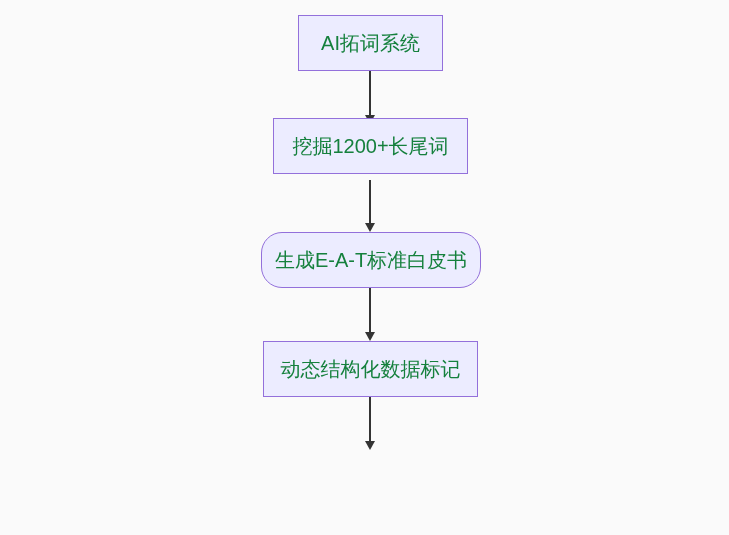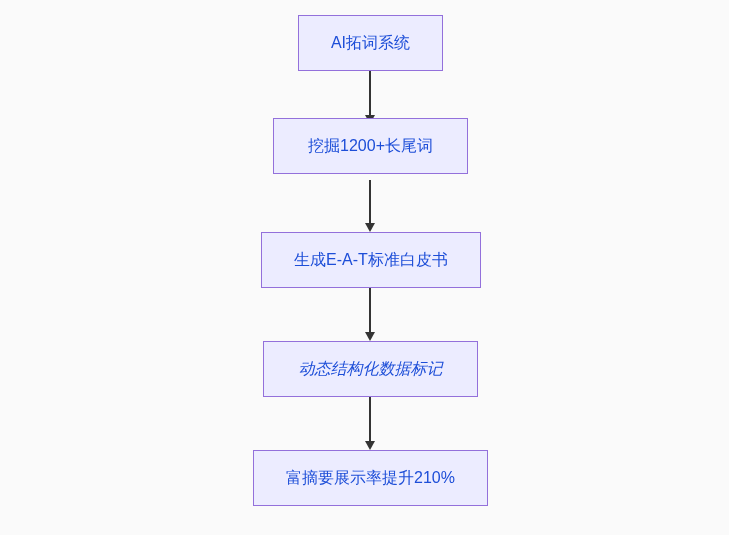--- a/index.html
+++ b/index.html
@@ -22,22 +22,22 @@
     position: absolute;
     height: 56px;
     box-sizing: border-box;
     background: #ECECFF;
     border: 1px solid #9370DB;
     display: flex;
     align-items: center;
     justify-content: center;
   }
   .node-label {
-    color: #1d4ed8;
-    font-size: 16px;
+    color: #15803d;
+    font-size: 20px;
     line-height: 1;
     white-space: nowrap;
     text-align: left;
   }
   .edge {
     position: absolute;
     width: 12px;
     display: flex;
     flex-direction: column;
     align-items: center;
@@ -50,22 +50,22 @@
   .edge-arrowhead {
     width: 0;
     height: 0;
     border-left: 5px solid transparent;
     border-right: 5px solid transparent;
     border-top: 9px solid #333333;
   }
   
   #node-0 { left: 298px; top: 15px;  width: 145px; }
   #node-1 { left: 273px; top: 118px; width: 195px; }
-  #node-2 { left: 261px; top: 232px; width: 220px; }
-  #node-3 { left: 263px; top: 341px; width: 215px; font-style: italic; }
+  #node-2 { left: 261px; top: 232px; width: 220px; border-radius: 21px; }
+  #node-3 { left: 263px; top: 341px; width: 215px; }
   #node-4 { left: 253px; top: 450px; width: 235px; }
   
   #edge-0 { left: 364px; top: 71px;  height: 53px; }
   #edge-1 { left: 364px; top: 180px; height: 52px; }
   #edge-2 { left: 364px; top: 288px; height: 53px; }
   #edge-3 { left: 364px; top: 397px; height: 53px; }
 </style>
 </head>
 <body>
 
@@ -100,17 +100,14 @@
 
   <div class="node" id="node-3">
     <span class="node-label">动态结构化数据标记</span>
   </div>
 
   <div class="edge" id="edge-3">
     <div class="edge-line"></div>
     <div class="edge-arrowhead"></div>
   </div>
 
-  <div class="node" id="node-4">
-    <span class="node-label">富摘要展示率提升210%</span>
-  </div>
 
 </div>
 
 </body></html>

